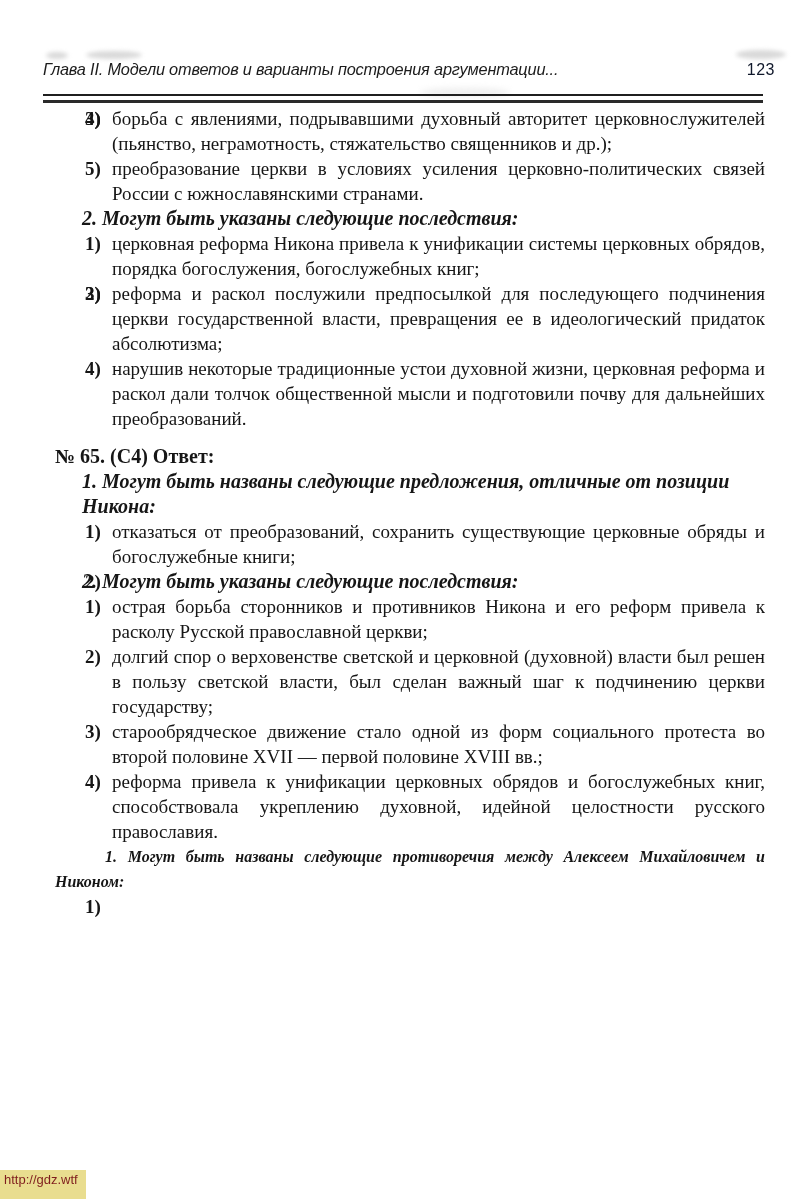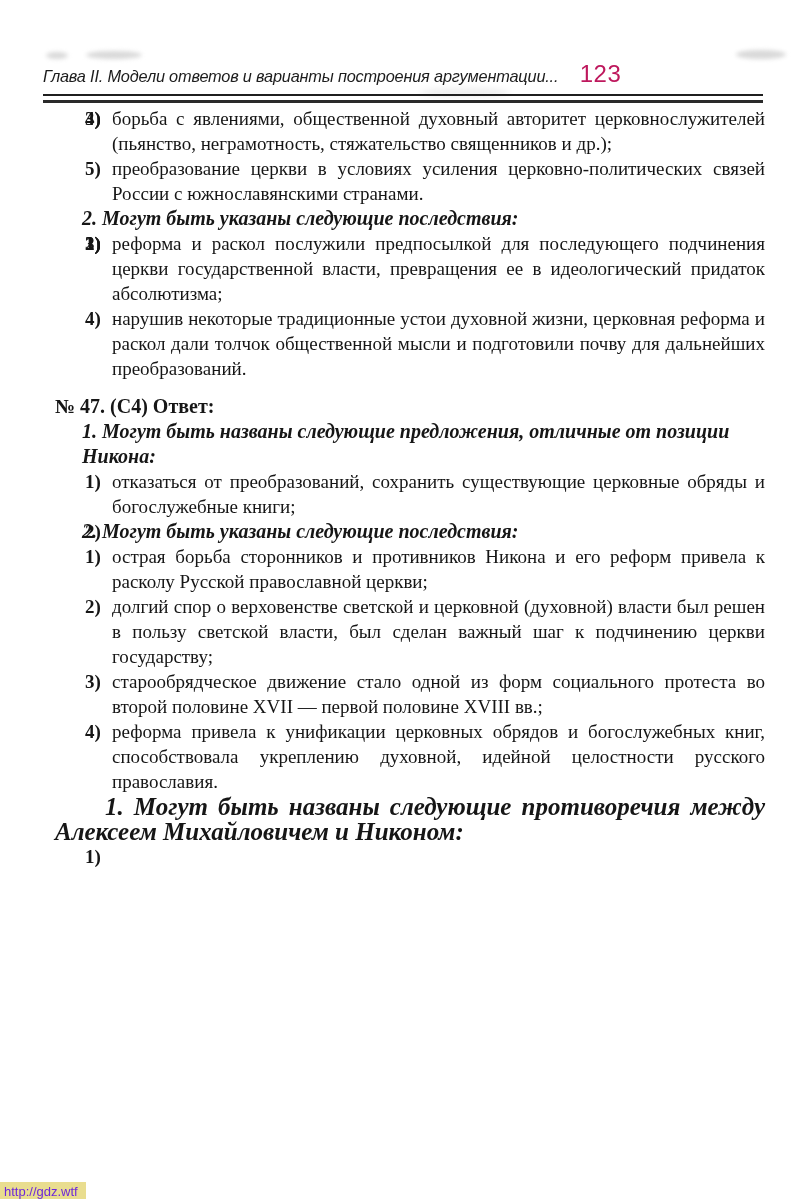--- a/index.html
+++ b/index.html
@@ -9,67 +9,67 @@
     font-family: "Liberation Serif", serif;
     color: #161616;
     position: relative;
     overflow: hidden;
   }
   .page { position: absolute; inset: 0; background: #fff; }
 
   
   .head {
     position: absolute; left: 43px; right: 28px; top: 60px;
-    display: flex; justify-content: flex-start; align-items: baseline;
+    display: flex; justify-content: space-between; align-items: baseline;
     font-family: "Liberation Sans", sans-serif;
   }
   .running {
     font-style: italic; font-size: 17px; letter-spacing: -0.2px;
     color: #1c1c1c; transform: scaleX(0.96); transform-origin: left;
   }
-  .pageno { font-size: 24px; color: #be185d; letter-spacing: 0.5px; }
+  .pageno { font-size: 16px; color: #0f172a; letter-spacing: 0.5px; }
 
   .rule { position: absolute; left: 43px; right: 40px; top: 94px; }
   .rule-thin { height: 2px; background: #1f1f1f; }
   .rule-thick { height: 3px; background: #2a2a2a; margin-top: 4px; filter: blur(0.4px); }
 
   
   .content {
     position: absolute; left: 55px; right: 38px; top: 106px;
     font-size: 19px; line-height: 25px;
     hyphens: manual; -webkit-hyphens: manual;
   }
   section { margin: 0; }
   .ans-title { font-size: 20px; font-weight: bold; margin: 13px 0 0 0; line-height: 25px; }
   .subhead {
     font-style: italic; font-weight: bold;
     margin: 0 0 0 27px; line-height: 25px; font-size: 20px;
   }
   .subhead-wrap {
     font-style: italic; font-weight: bold;
     margin: 0; text-indent: 50px; text-align: justify;
-    line-height: 25px; font-size: 25px;
+    line-height: 25px; font-size: 16px;
   }
   .li { position: relative; padding-left: 57px; text-align: justify; }
   .li .num { position: absolute; left: 30px; font-weight: bold; }
 
   
   .smudge { position: absolute; background: #d9d9d9; border-radius: 50%; filter: blur(2px); }
   .smudge.a { left: 46px; top: 52px; width: 22px; height: 7px; }
   .smudge.b { left: 86px; top: 51px; width: 56px; height: 8px; }
   .smudge.c { left: 736px; top: 50px; width: 50px; height: 9px; }
   .smudge.d { left: 420px; top: 88px; width: 90px; height: 9px; opacity: .45; filter: blur(3px); }
 
   
   .tooltip {
     position: absolute; left: 0; bottom: 4px;
-    background: #e9dd8f; color: #6d28d9;
+    background: #e9dd8f; color: #7f1d1d;
     font-family: "Liberation Sans", sans-serif;
     font-size: 13px; line-height: 15px;
-    padding: 2px 8px 0 4px;
+    padding: 2px 8px 12px 4px;
   }
 </style>
 </head>
 <body>
 
 <div class="page">
 
   <div class="smudge a"></div>
   <div class="smudge b"></div>
   <div class="smudge c"></div>
@@ -85,45 +85,46 @@
   </div>
 
   <main class="content">
 
     <section>
       <div class="li">
         <span class="num">3)</span>
       </div>
       <div class="li">
         <span class="num">4)</span>
-        <span>борьба с явлениями, общественной духовный авторитет церковнослу­жителей (пьянство, неграмотность, стяжательство священников и др.);</span>
+        <span>борьба с явлениями, подрывавшими духовный авторитет церковнослу­жителей (пьянство, неграмотность, стяжательство священников и др.);</span>
       </div>
       <div class="li">
         <span class="num">5)</span>
         <span>преобразование церкви в условиях усиления церковно-политических связей России с южнославянскими странами.</span>
       </div>
       <p class="subhead">2. Могут быть указаны следующие последствия:</p>
       <div class="li">
         <span class="num">1)</span>
+        <span>церковная реформа Никона привела к унификации системы церковных обрядов, порядка богослужения, богослужебных книг;</span>
       </div>
       <div class="li">
         <span class="num">2)</span>
       </div>
       <div class="li">
         <span class="num">3)</span>
         <span>реформа и раскол послужили предпосылкой для последующего подчи­нения церкви государственной власти, превращения ее в идеологиче­ский придаток абсолютизма;</span>
       </div>
       <div class="li">
         <span class="num">4)</span>
         <span>нарушив некоторые традиционные устои духовной жизни, церковная реформа и раскол дали толчок общественной мысли и подготовили поч­ву для дальнейших преобразований.</span>
       </div>
     </section>
 
     <section>
-      <h2 class="ans-title">№ 47. (С4) Ответ:</h2>
+      <h2 class="ans-title">№ 65. (С4) Ответ:</h2>
       <p class="subhead">1. Могут быть названы следующие предложения, отличные от позиции Никона:</p>
       <div class="li">
         <span class="num">1)</span>
         <span>отказаться от преобразований, сохранить существующие церковные об­ряды и богослужебные книги;</span>
       </div>
       <div class="li">
         <span class="num">2)</span>
       </div>
       <p class="subhead">2. Могут быть указаны следующие последствия:</p>
       <div class="li">

